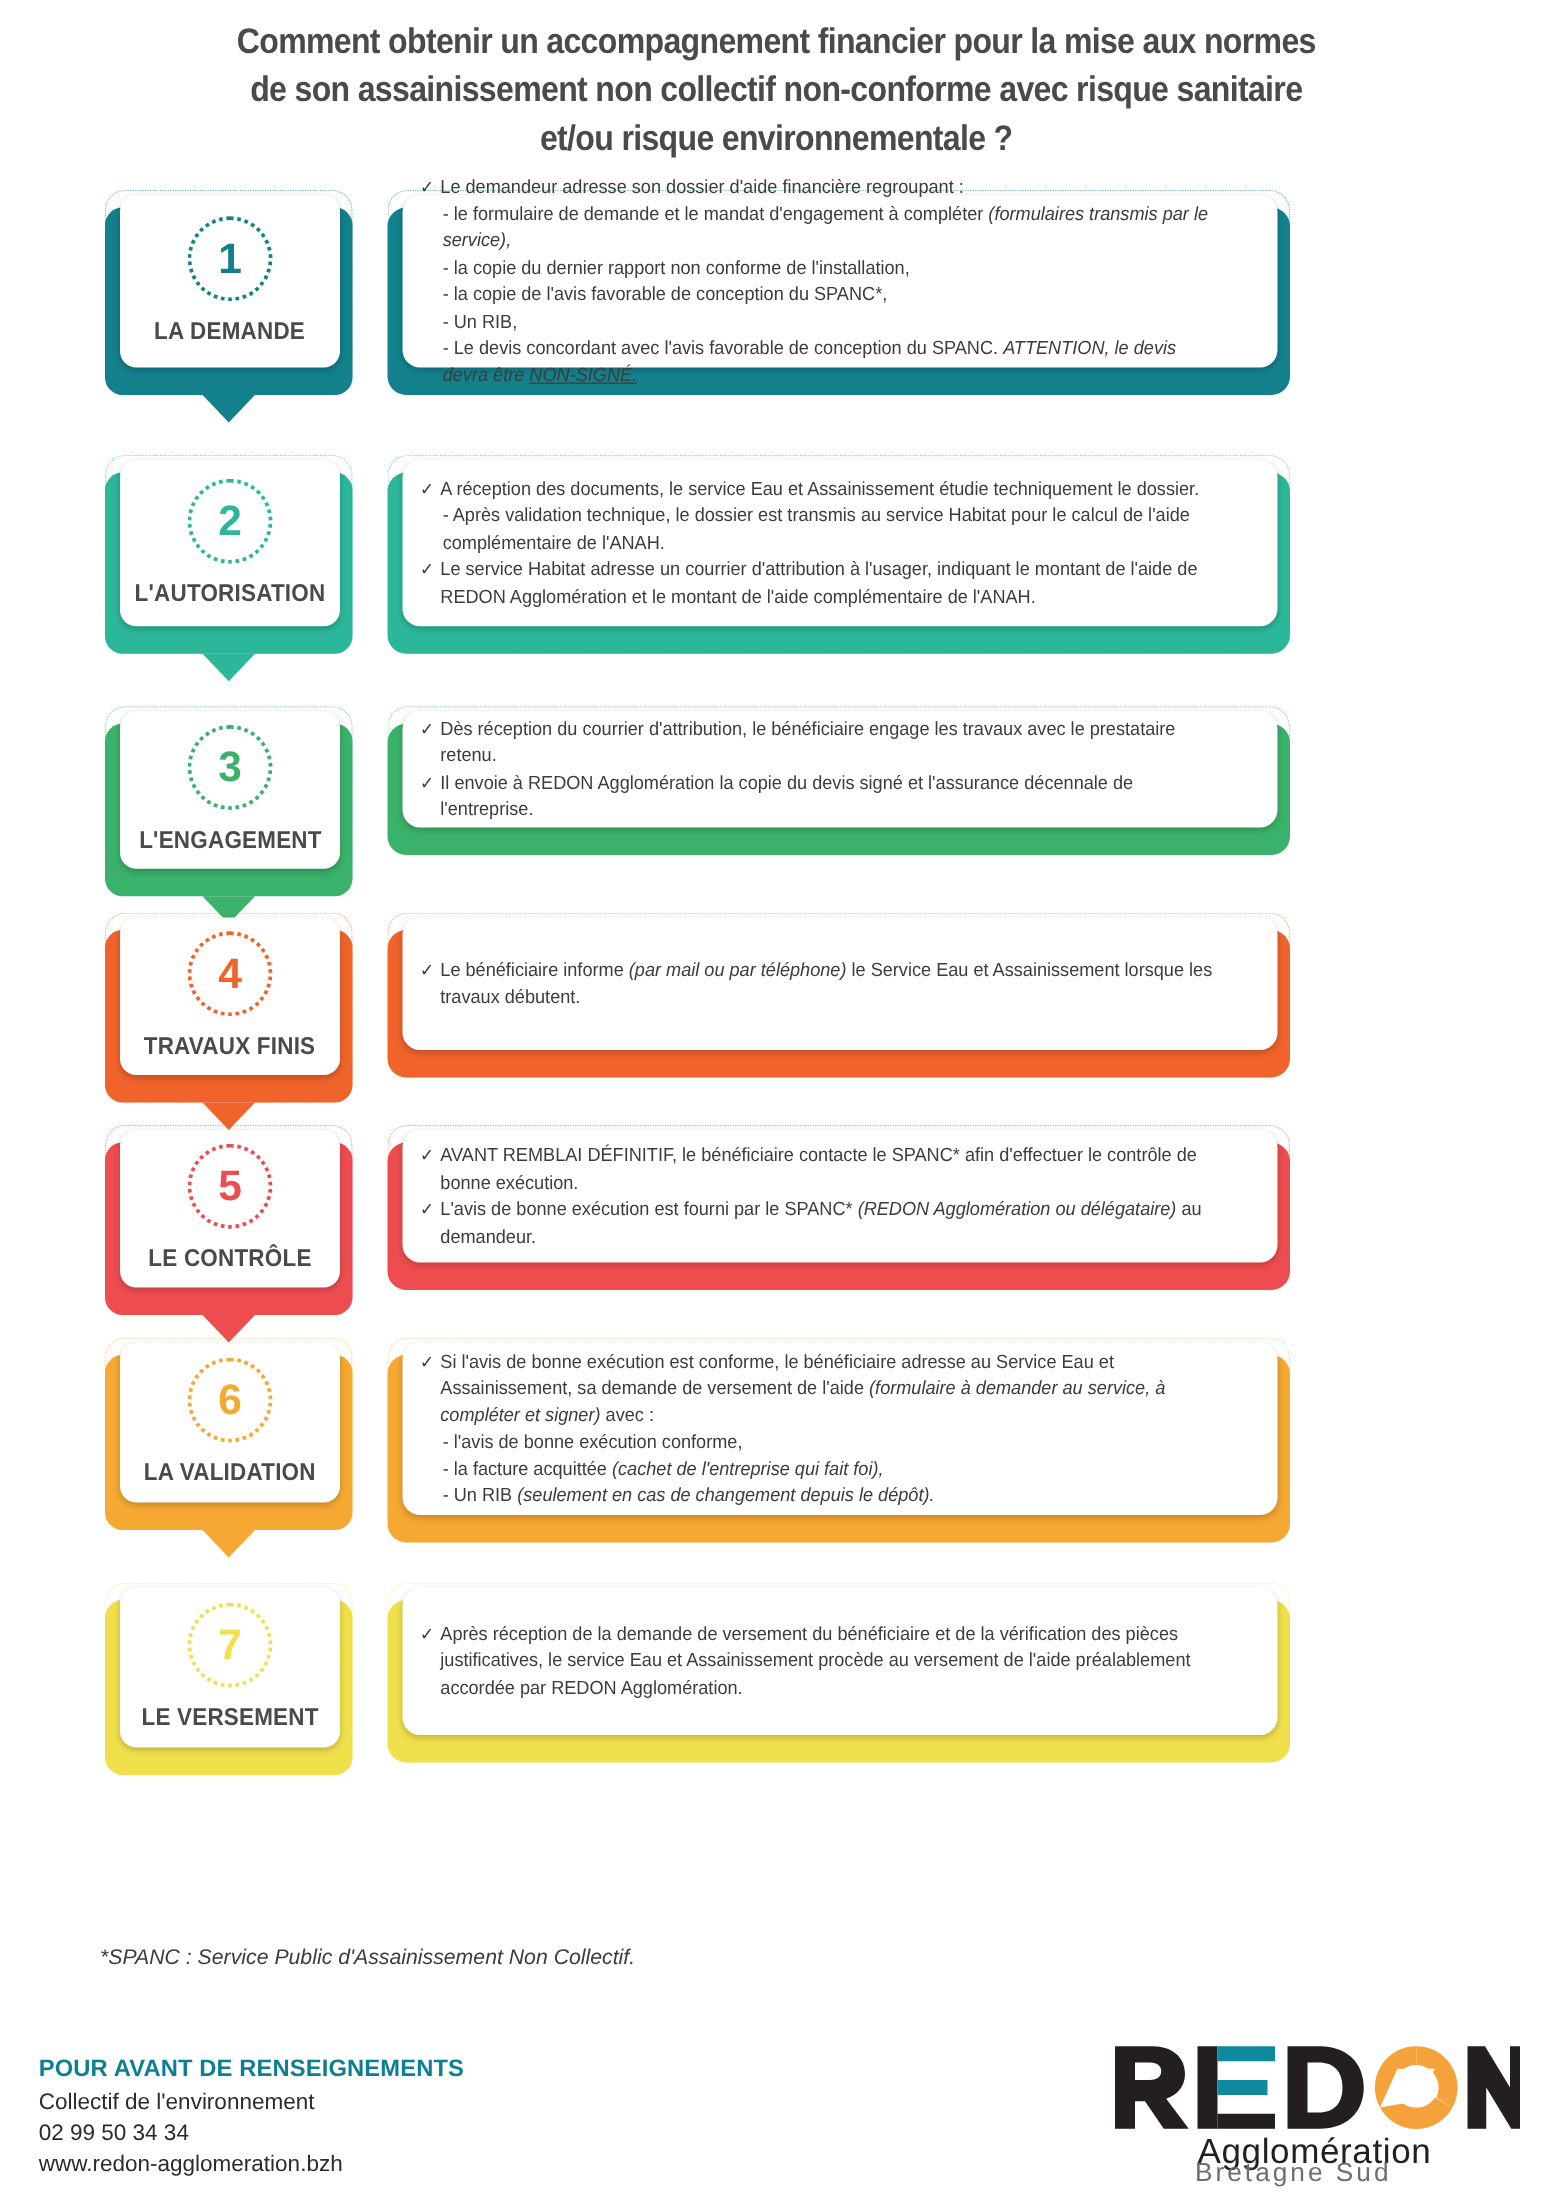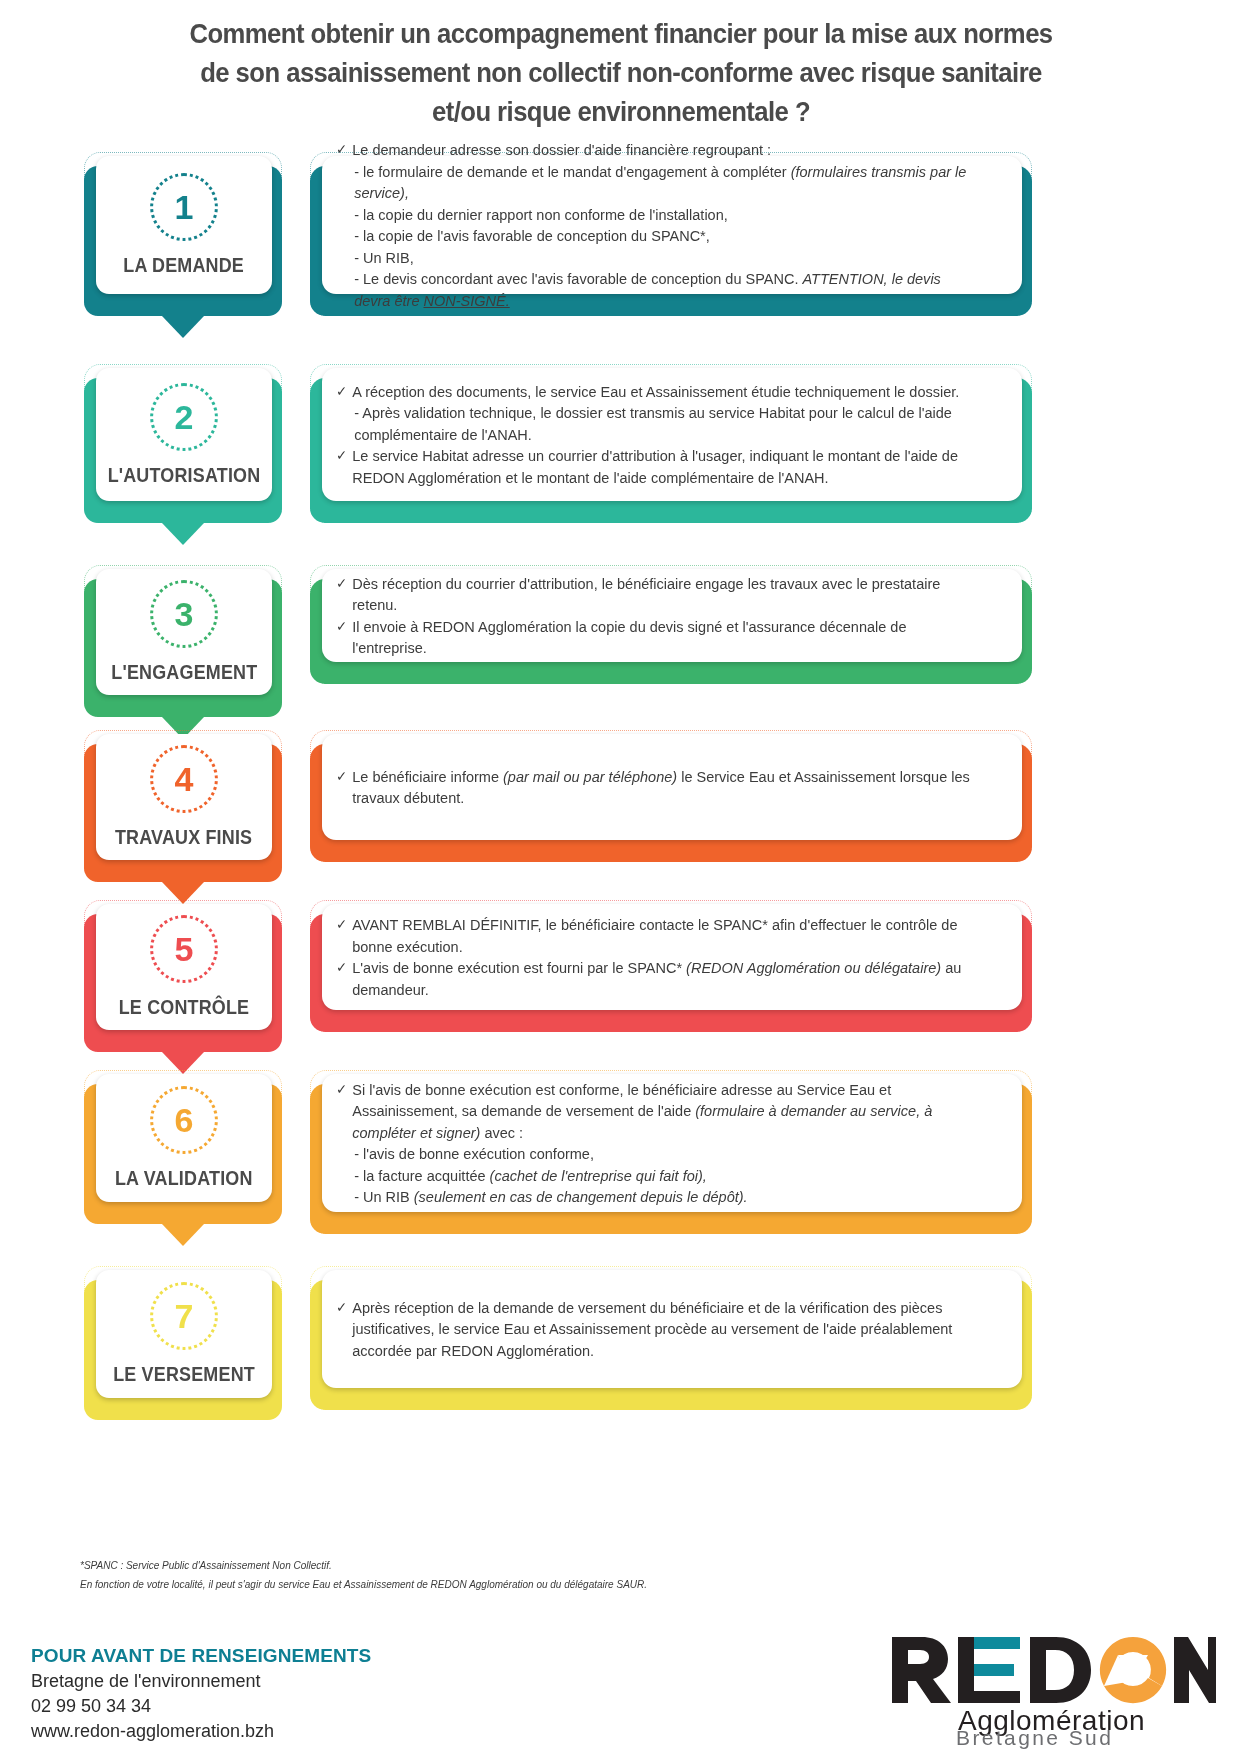--- a/index.html
+++ b/index.html
@@ -86,21 +86,21 @@
   .sub{
     padding-left:19px;font-size:15.2px;line-height:21.5px;color:#3c3c3c;
     transform:scaleX(.955);transform-origin:left center;
   }
   .it{font-style:italic;}
   .ul{text-decoration:underline;font-style:italic;}
 
   
   .footnotes{
     position:absolute;left:80px;top:1556px;width:900px;
-    font-size:10px;line-height:19px;font-style:italic;color:#3c3c3c;
+    font-size:17px;line-height:19px;font-style:italic;color:#3c3c3c;
   }
 
   
   .footer{position:absolute;left:0;top:1645px;width:1241px;height:109px;}
   .contact{position:absolute;left:31px;top:0;}
   .contact .hd{
     font-size:19px;font-weight:bold;color:#0e7f93;letter-spacing:.1px;
     margin-bottom:2px;
   }
   .contact .ln{font-size:18px;line-height:25px;color:#2b2b2b;}
@@ -253,27 +253,26 @@
         <div class="content-shadow" style="background: rgb(240, 224, 75); height: 130px;"></div>
         <div class="contentcard" style="height: 118px;">
           <div class="bullet"><span class="chk">✓</span><span>Après réception de la demande de versement du bénéficiaire et de la vérification des pièces justificatives, le service Eau et Assainissement procède au versement de l'aide préalablement accordée par REDON Agglomération.</span></div>
         </div>
       </div>
     </div>
   </div>
 
 <div class="footnotes">
   <div>*SPANC : Service Public d'Assainissement Non Collectif.</div>
-  <div>En fonction de votre localité, il peut s'agir du service Eau et Assainissement de REDON Agglomération ou du délégataire  SAUR.</div>
 </div>
 
 <div class="footer">
   <div class="contact">
     <div class="hd">POUR AVANT DE RENSEIGNEMENTS</div>
-    <div class="ln">Bretagne de l'environnement</div>
+    <div class="ln">Collectif de l'environnement</div>
     <div class="ln">02 99 50 34 34</div>
     <div class="ln">www.redon-agglomeration.bzh</div>
   </div>
 
   <div class="logo">
     <svg width="330" height="118" viewBox="0 0 330 118" xmlns="http://www.w3.org/2000/svg">
       <g>
 
         <path d="M6 4 h30 c16 0 26 9 26 22 0 10-6 17-15 20 l18 24 h-20 l-15-22 h-8 v22 H6 Z M22 17 v14 h12 c6 0 9-3 9-7 0-4-3-7-9-7 Z" fill="#231f20"></path>
 

